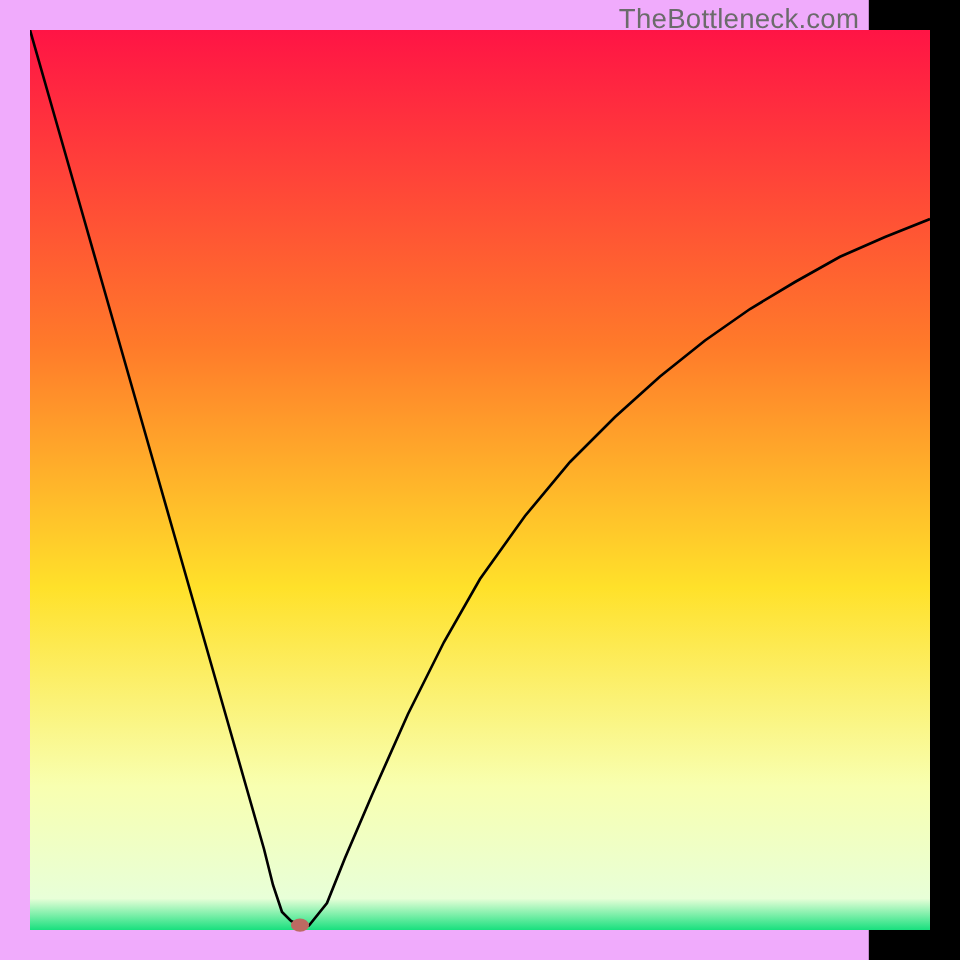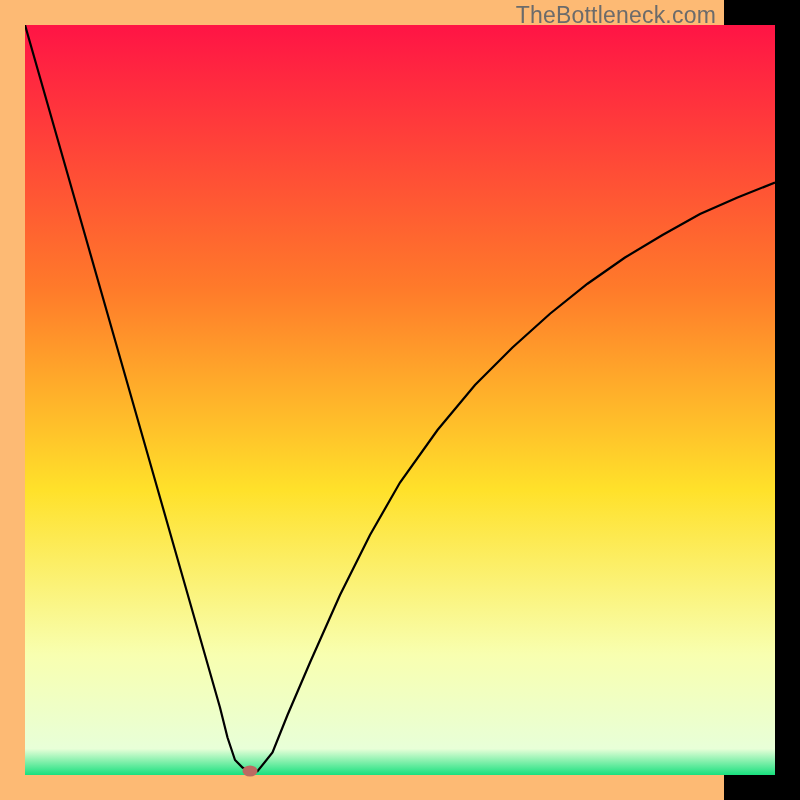--- a/index.html
+++ b/index.html
@@ -8,21 +8,21 @@
     width: 800px;
     height: 800px;
     overflow: hidden;
     background: #000;
     font-family: Arial, Helvetica, sans-serif;
   }
   .frame {
     position: relative;
     width: 724px;
     height: 800px;
-    background: #fdba74;
+    background: #f0abfc;
   }
   .watermark {
     position: absolute;
     top: 2px;
     right: 8px;
     color: #6b6b6b;
     font-size: 23px;
     font-weight: 400;
     letter-spacing: 0.2px;
     z-index: 10;

